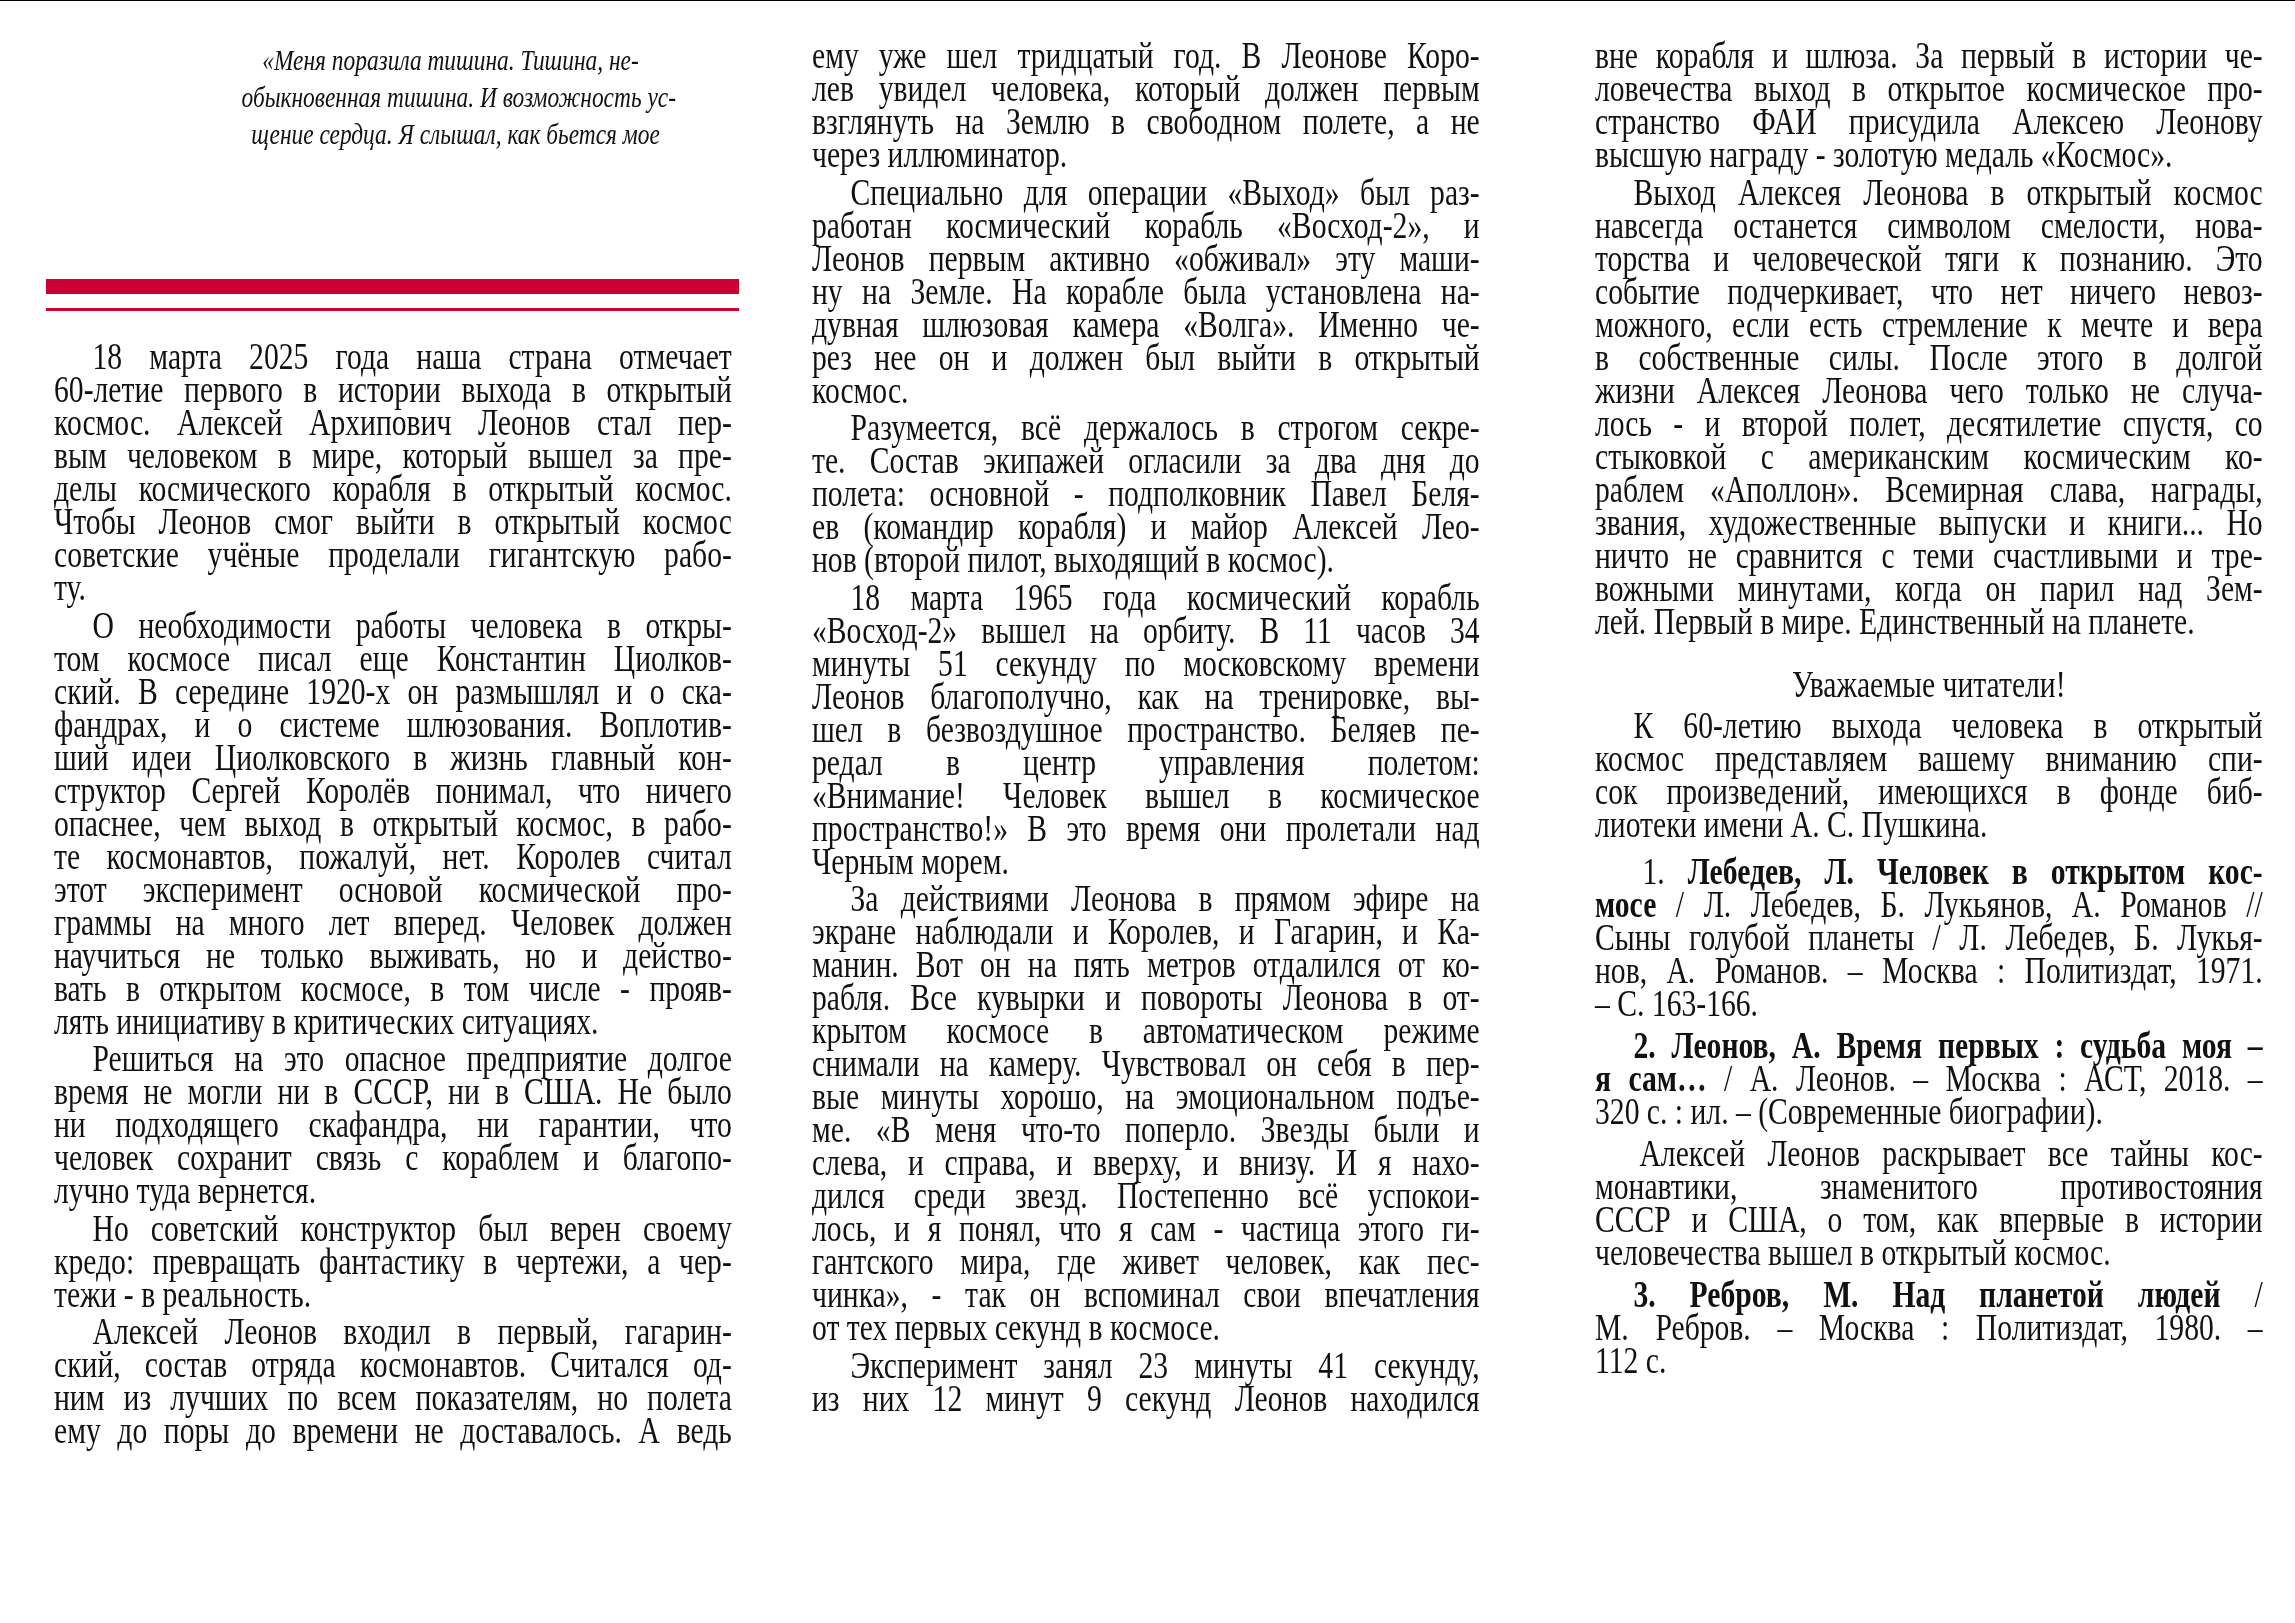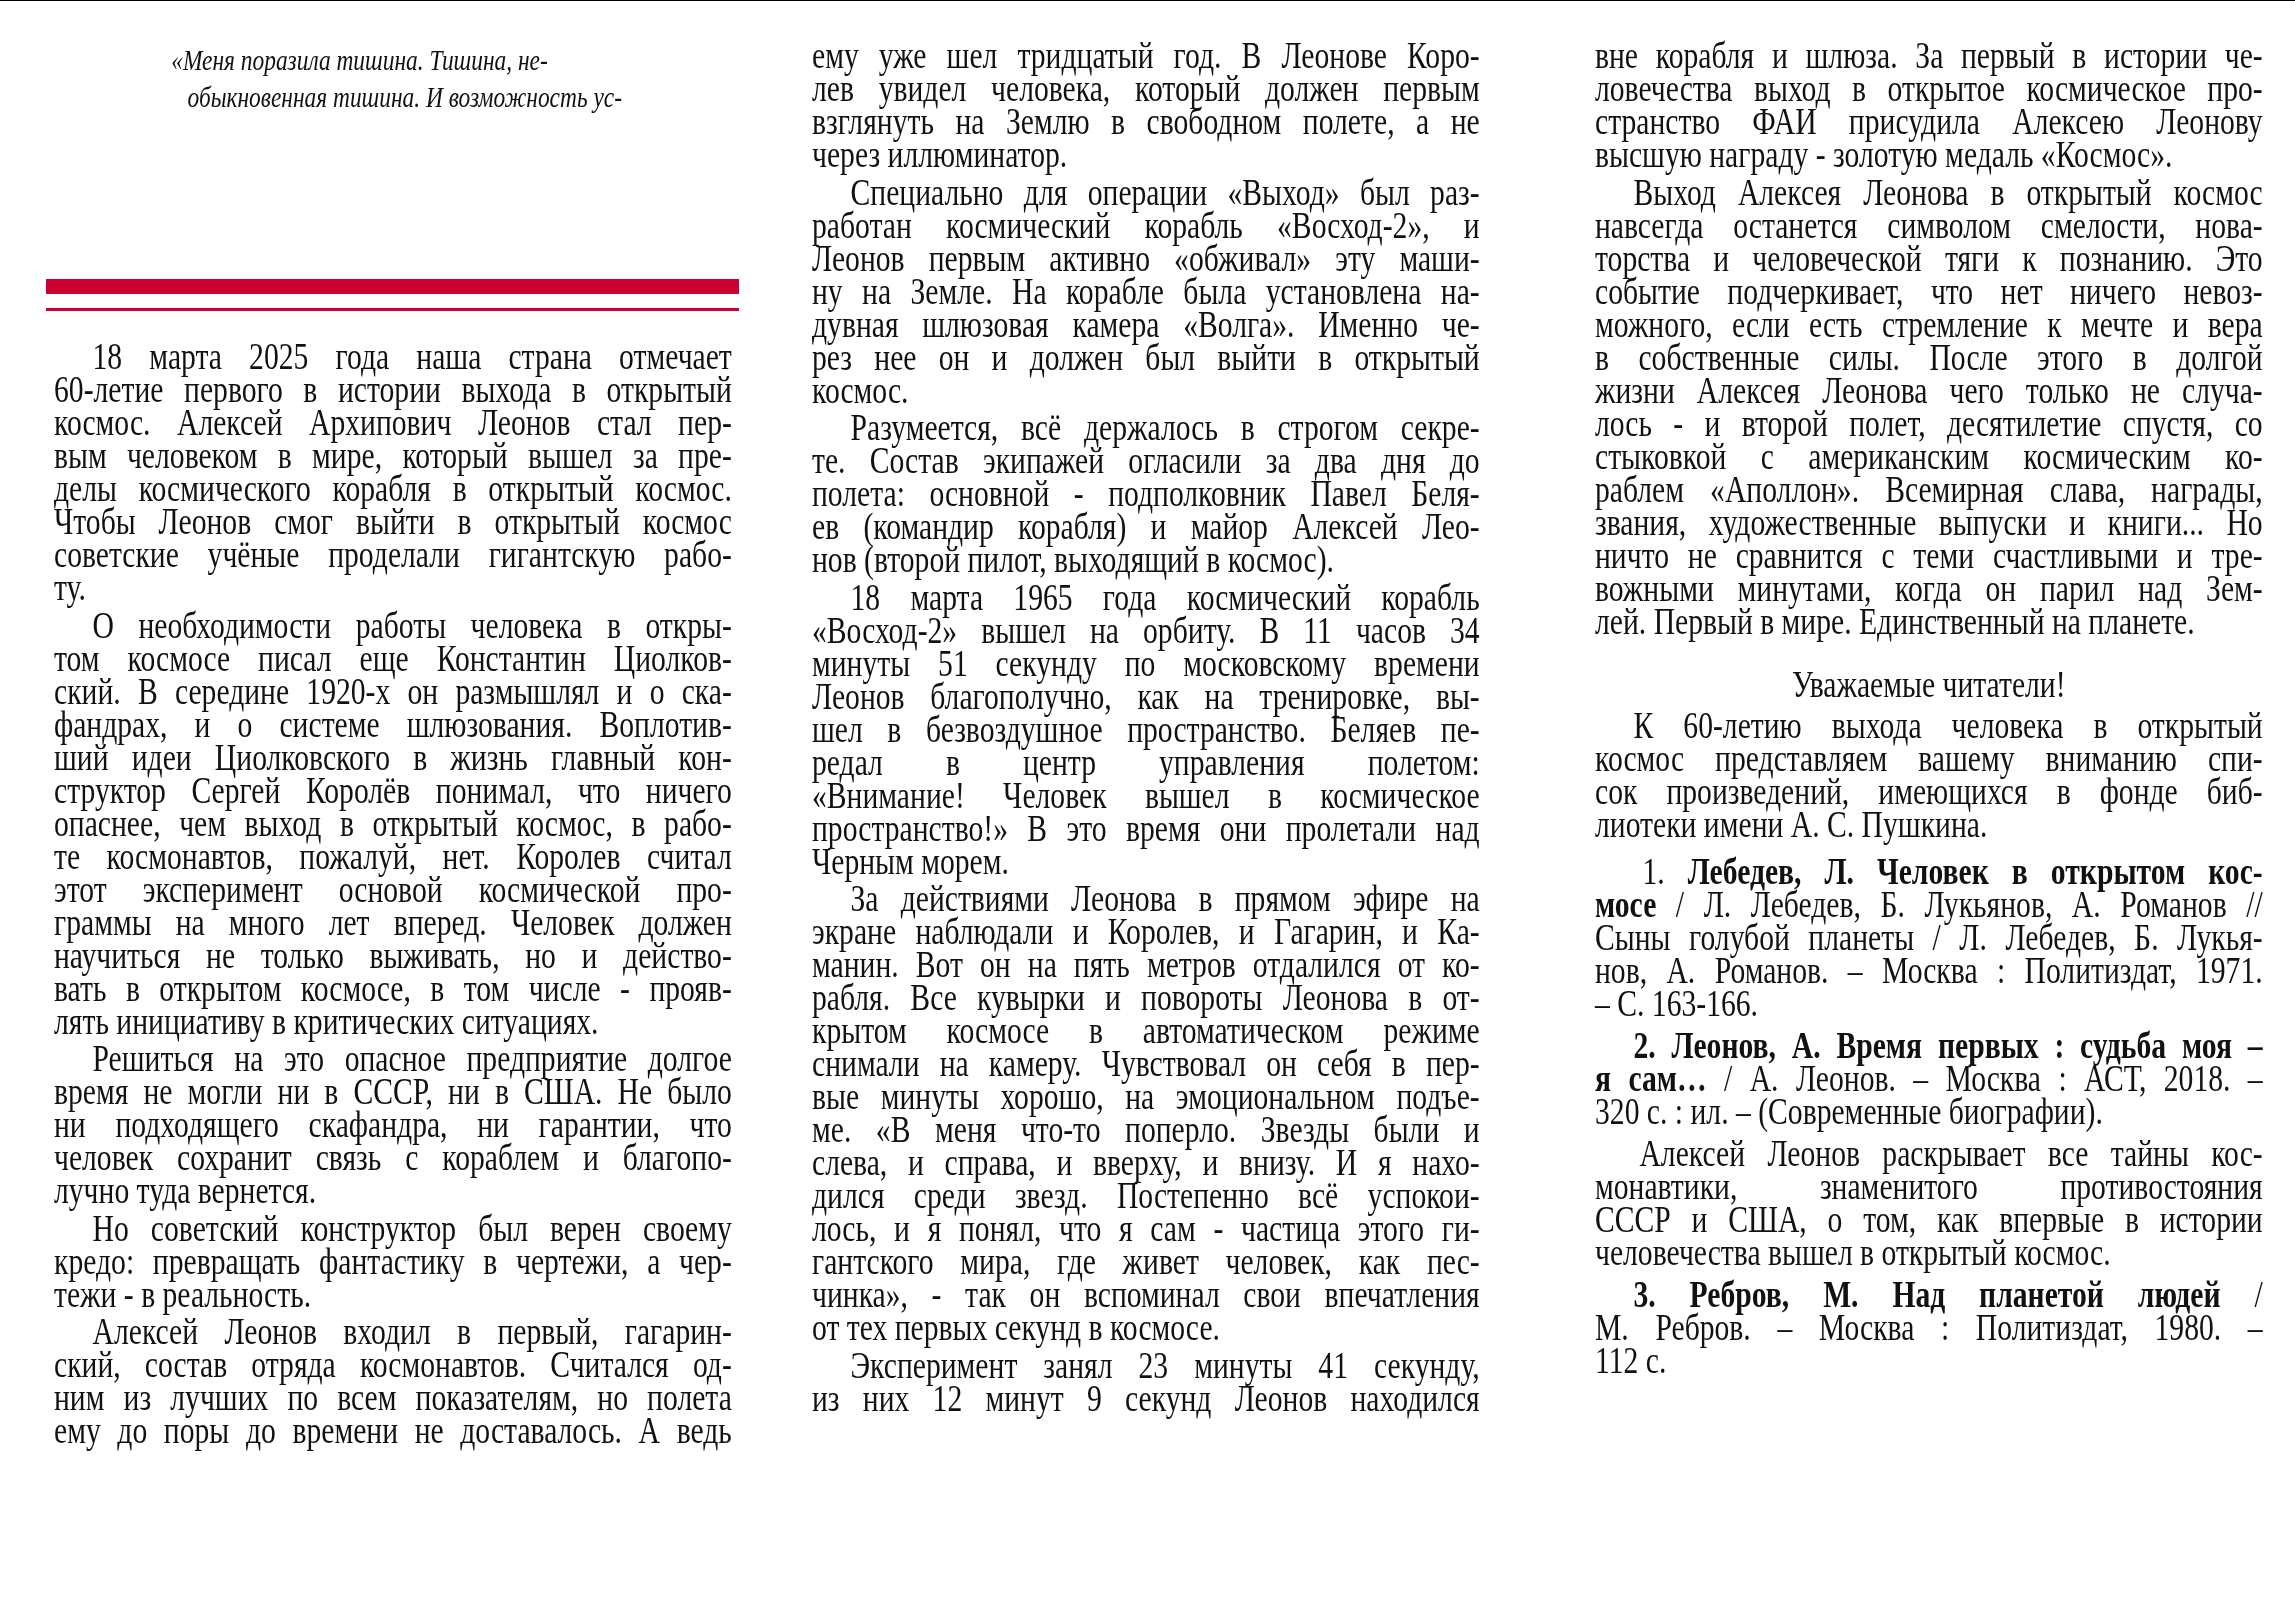--- a/index.html
+++ b/index.html
@@ -9,41 +9,42 @@
   .col { position: absolute; transform-origin: 0 0; font-family: "Liberation Serif", "DejaVu Serif", serif; color: #111; }
   .line { display: block; height: 33px; line-height: 33px; white-space: nowrap; text-align: justify; text-align-last: justify; font-size: 38px; }
   .line.last { text-align: left; text-align-last: left; }
   .line.first { text-indent: 1.3em; }
   .line.center { text-align: center; text-align-last: center; }
   .para { margin: 0 0 4.6px 0; }
   .gap { height: 26px; }
   b, .bold { font-weight: bold; }
 
   
-  .quote { position: absolute; left: 65px; top: 41px; width: 665px; font-family: "Liberation Serif", "DejaVu Serif", serif; font-style: italic; text-align: left; color: #111; }
+  .quote { position: absolute; left: 65px; top: 41px; width: 665px; font-family: "Liberation Serif", "DejaVu Serif", serif; font-style: italic; text-align: center; color: #111; }
   .quote .qline { display: block; height: 37px; line-height: 37px; font-size: 30px; white-space: nowrap; transform-origin: 100% 50%; }
   .quote .qscale { display: inline-block; transform: scaleX(0.78); transform-origin: 100% 50%; }
 
   .red-bar-thick { position: absolute; left: 46px; top: 279px; width: 693px; height: 15px; background: #cc0033; }
   .red-bar-thin { position: absolute; left: 46px; top: 308px; width: 693px; height: 3.3px; background: #cc0033; }
 
   
   #col1 { left: 54px; top: 340px; width: 869px; transform: scaleX(0.78); }
   #col2 { left: 812px; top: 39px; width: 856px; transform: scaleX(0.78); }
   #col3 { left: 1595px; top: 39px; width: 856px; transform: scaleX(0.78); }
 </style>
 </head>
 <body>
 
 <div class="page">
   <div class="top-rule"></div>
 
   <div class="quote">
     <span class="qline"><span class="qscale">«Меня поразила тишина. Тишина, не-</span></span>
     <span class="qline"><span class="qscale">обыкновенная тишина. И возможность ус-</span></span>
+    <span class="qline"><span class="qscale">щение сердца. Я слышал, как бьется мое</span></span>
   </div>
 
   <div class="red-bar-thick" style="background: rgb(204, 0, 51);"></div>
   <div class="red-bar-thin" style="background: rgb(204, 0, 51);"></div>
 
   <div class="col" id="col1">
       <div class="para">
         <div class="line first">18 марта 2025 года наша страна отмечает</div>
         <div class="line">60-летие  первого в истории выхода в открытый</div>
         <div class="line">космос. Алексей Архипович Леонов стал пер-</div>

